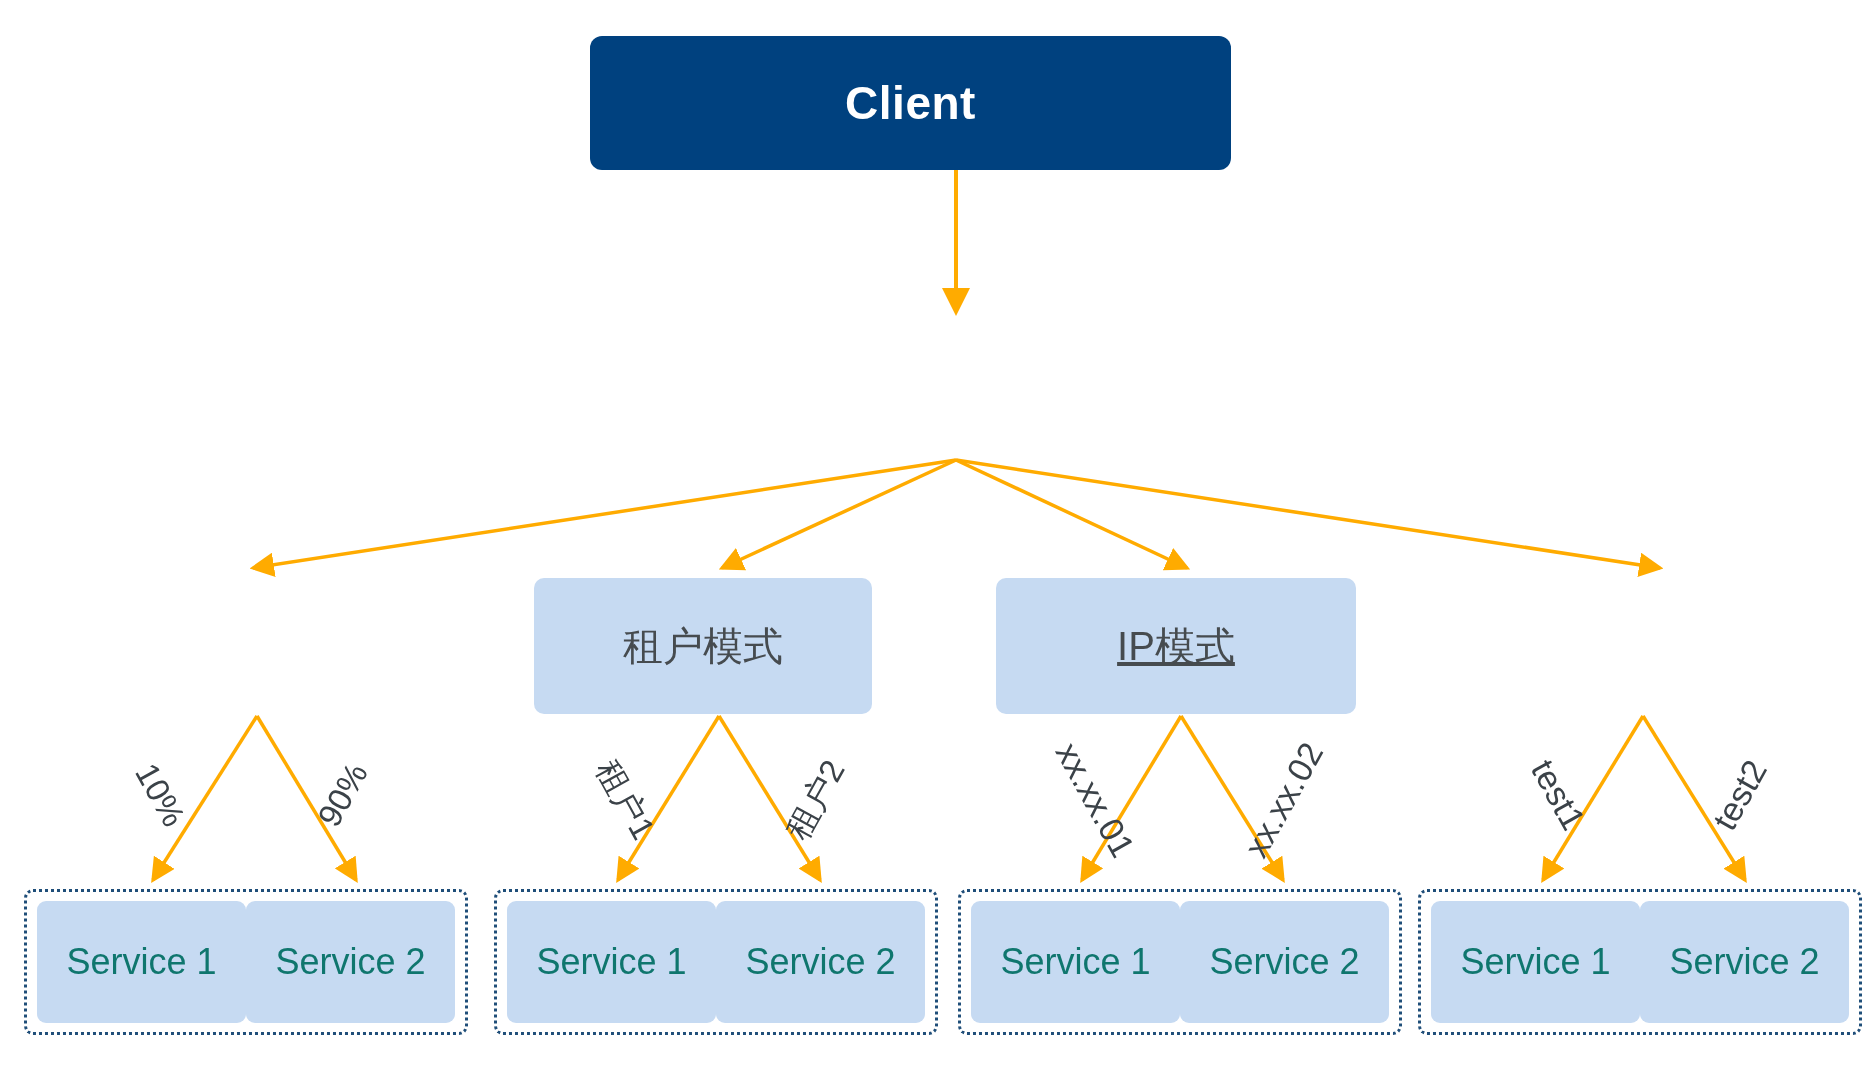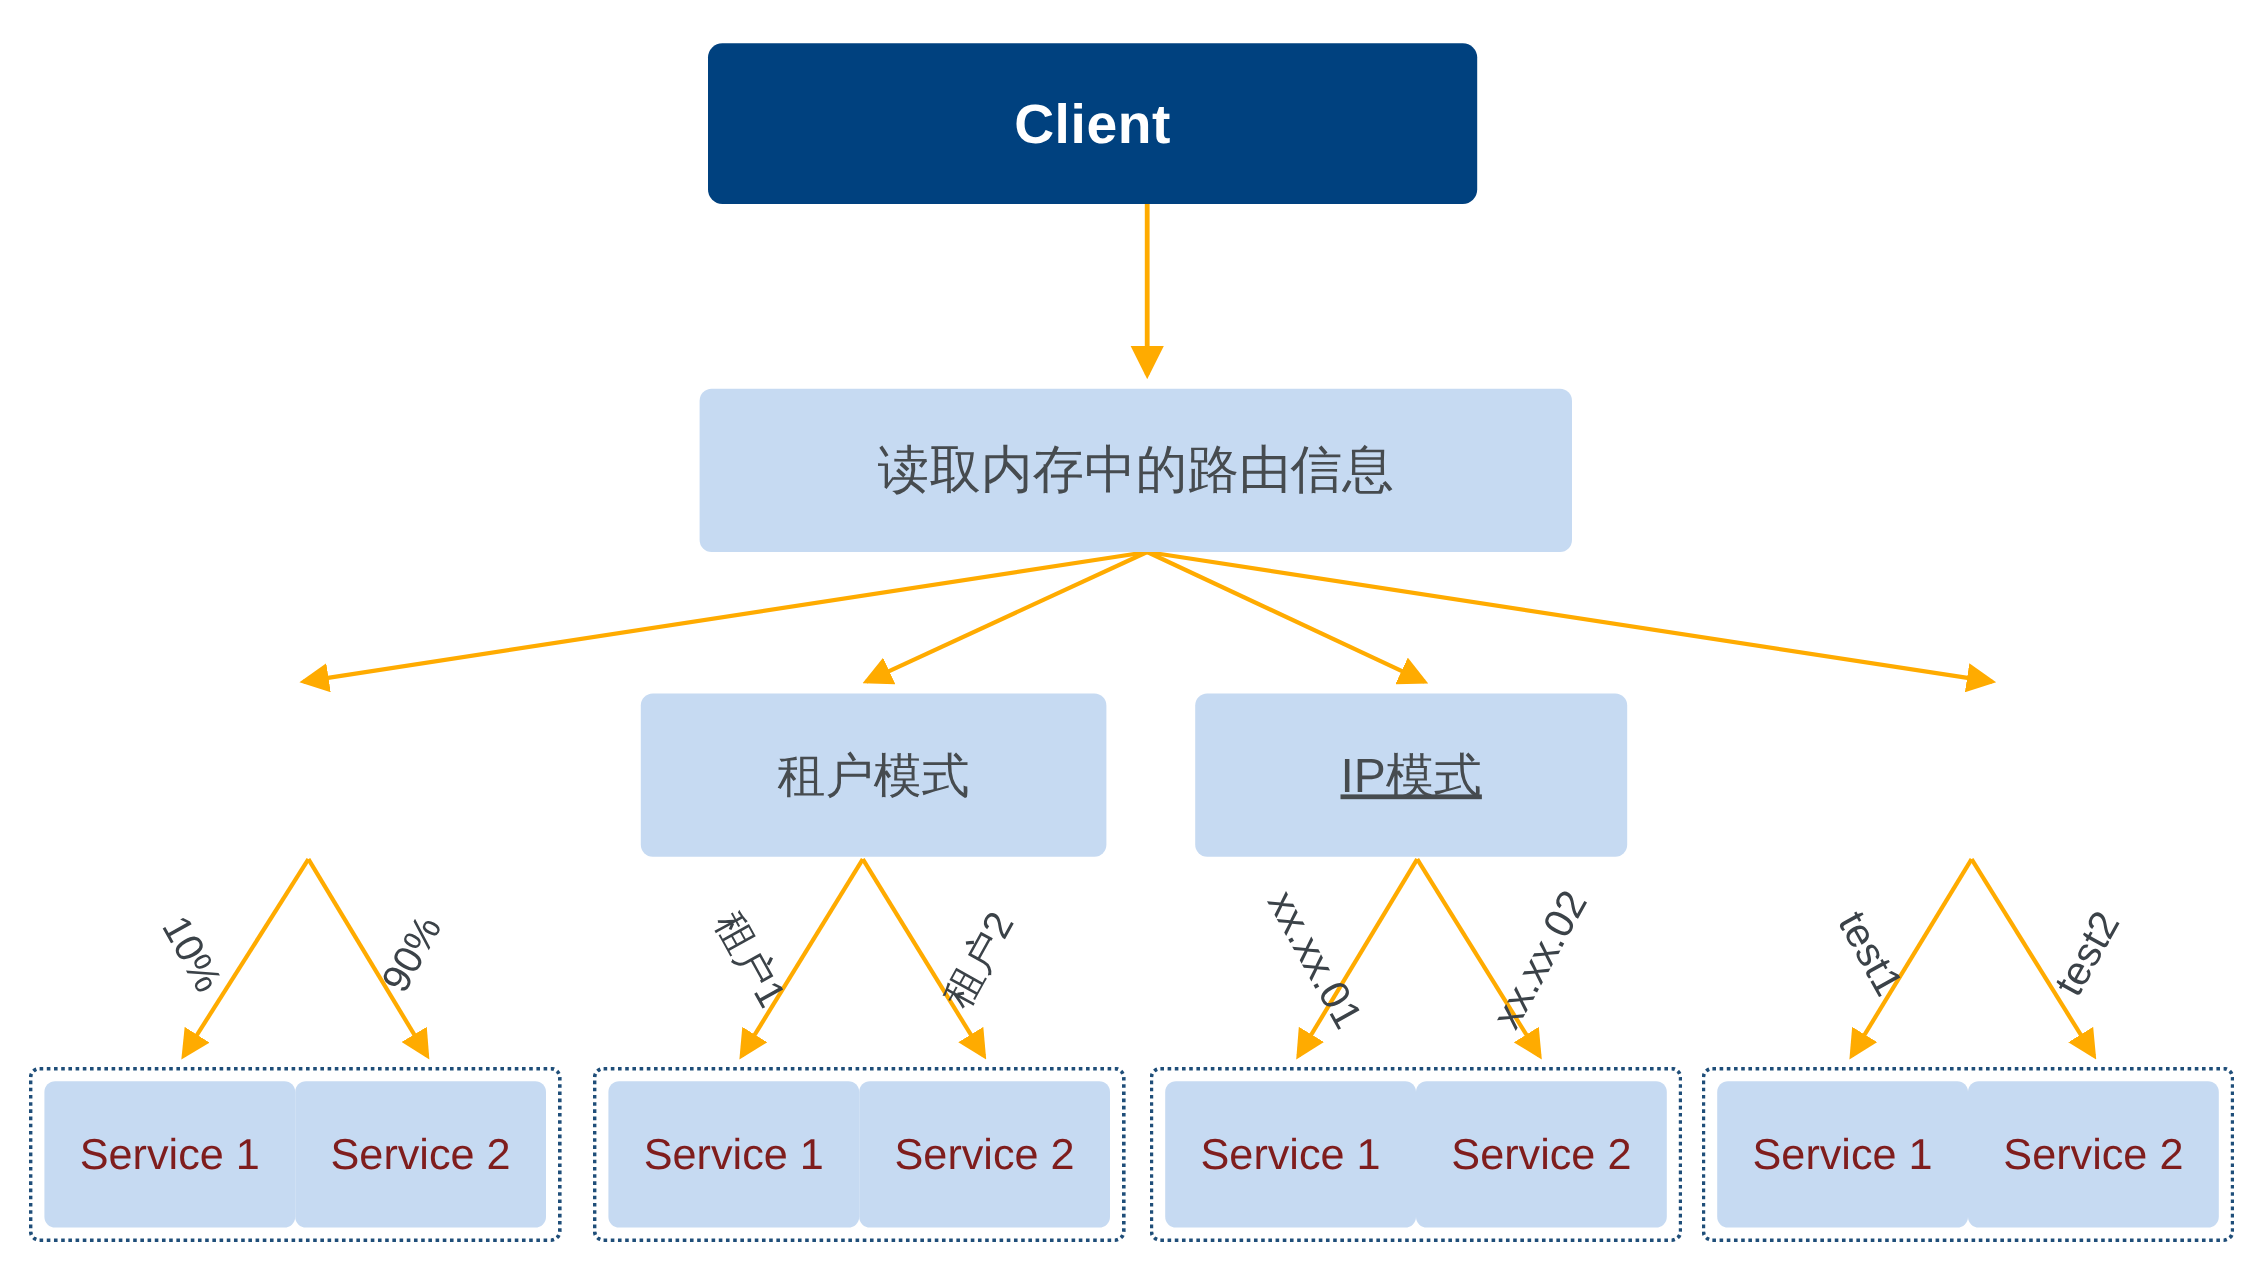--- a/index.html
+++ b/index.html
@@ -66,21 +66,21 @@
   
   .mode-node {
     top: 578px;
     height: 136px;
     background: #C6DAF2;
     color: #464B4F;
     font-size: 40px;
     border-radius: 10px;
   }
   #mode-node-0 { left: 72px;   width: 370px; }
-  #mode-node-1 { left: 534px;  width: 388px; }
+  #mode-node-1 { left: 534px;  width: 338px; }
   #mode-node-2 { left: 996px;  width: 360px; text-decoration: underline; }
   #mode-node-3 { left: 1452px; width: 370px; }
 
   
   .service-group {
     position: absolute;
     box-sizing: border-box;
     top: 889px;
     height: 146px;
     border: 3px dotted #1F4E79;
@@ -94,21 +94,21 @@
   #service-group-0 { left: 24px;   width: 444px; }
   #service-group-1 { left: 494px;  width: 444px; }
   #service-group-2 { left: 958px;  width: 444px; }
   #service-group-3 { left: 1418px; width: 444px; }
 
   .service-node {
     box-sizing: border-box;
     width: 224px;
     height: 122px;
     background: #C6DAF2;
-    color: #7f1d1d;
+    color: #0f766e;
     border-radius: 9px;
     display: flex;
     align-items: center;
     justify-content: center;
     font-size: 36px;
     text-align: center;
   }
 
   
   .edge-label {
@@ -149,21 +149,20 @@
 
     <line x1="1181" y1="716" x2="1082" y2="880" stroke="#FFAB00" stroke-width="3.5" marker-end="url(#arrowhead)"></line>
     <line x1="1181" y1="716" x2="1283" y2="880" stroke="#FFAB00" stroke-width="3.5" marker-end="url(#arrowhead)"></line>
 
     <line x1="1643" y1="716" x2="1543" y2="880" stroke="#FFAB00" stroke-width="3.5" marker-end="url(#arrowhead)"></line>
     <line x1="1643" y1="716" x2="1745" y2="880" stroke="#FFAB00" stroke-width="3.5" marker-end="url(#arrowhead)"></line>
   </svg>
 
   <div class="node" id="client-node">Client</div>
 
-  <div class="node" id="route-node">读取内存中的路由信息</div>
 
   <div class="node mode-node" id="mode-node-1">租户模式</div>
   <div class="node mode-node" id="mode-node-2">IP模式</div>
 
   <div class="edge-label left-lbl cjk" style="left:160px; top:795px;">10%</div>
   <div class="edge-label right-lbl cjk" style="left:343px; top:795px;">90%</div>
 
   <div class="edge-label left-lbl cjk" style="left:625px; top:800px;">租户1</div>
   <div class="edge-label right-lbl cjk" style="left:816px; top:800px;">租户2</div>
 

